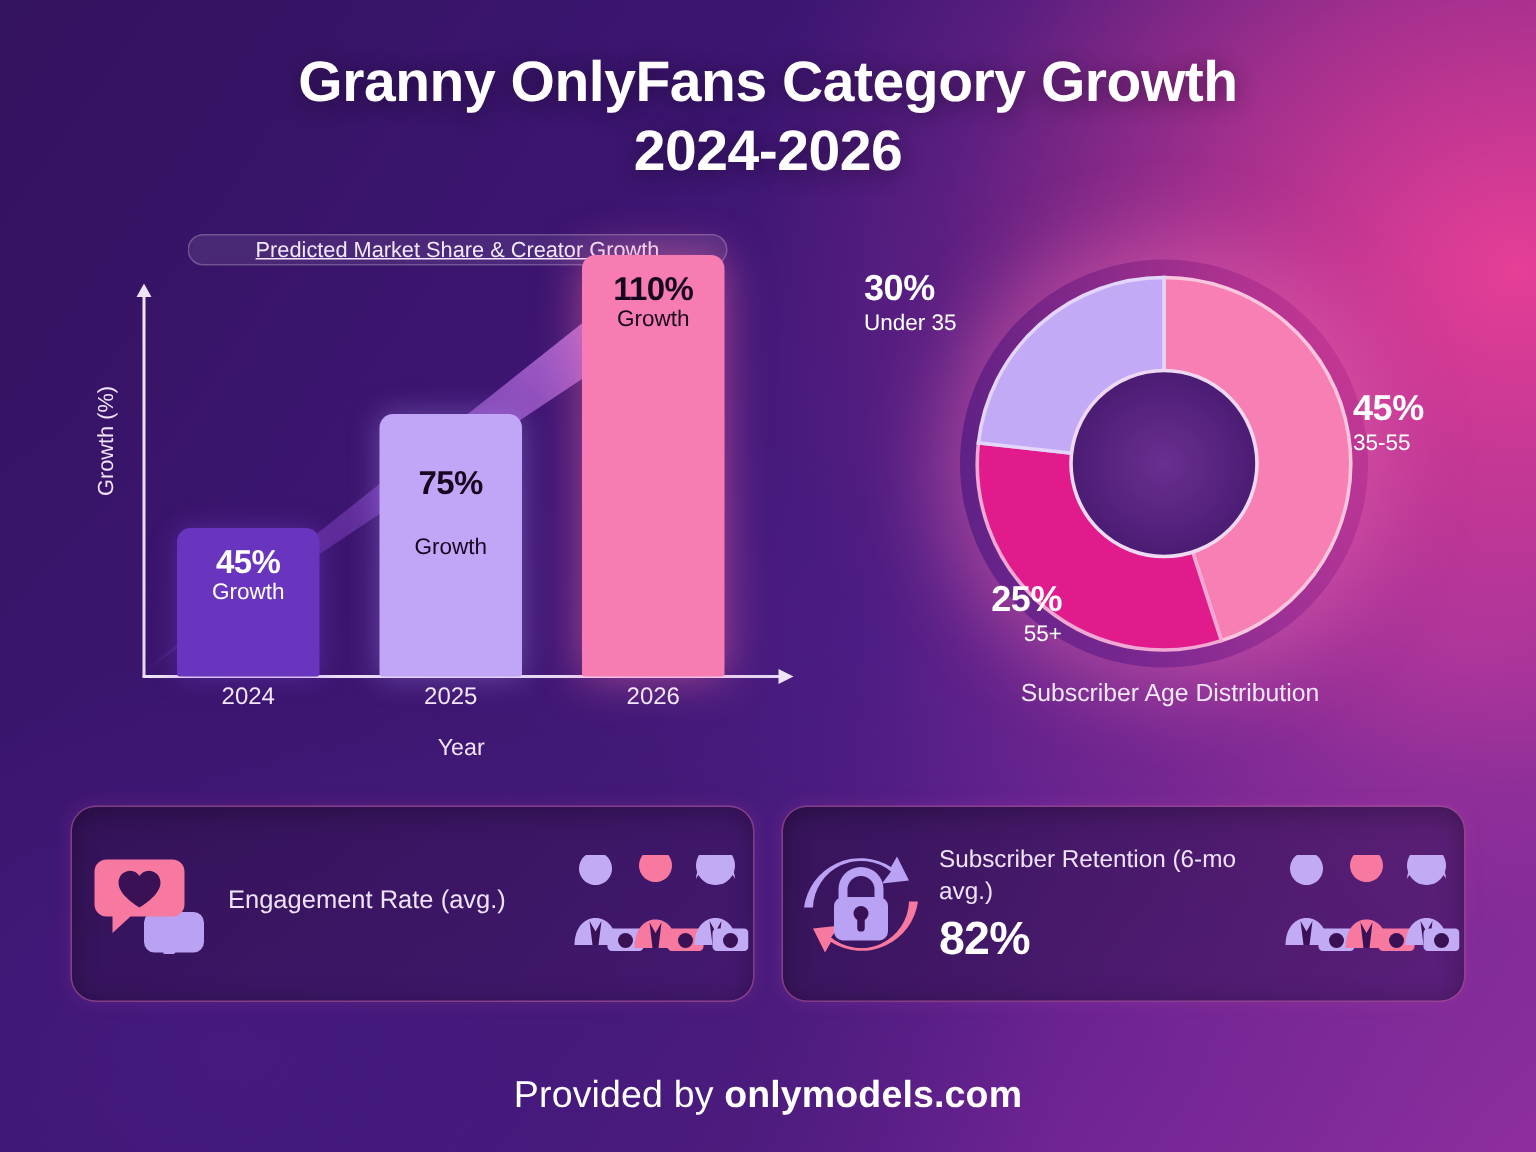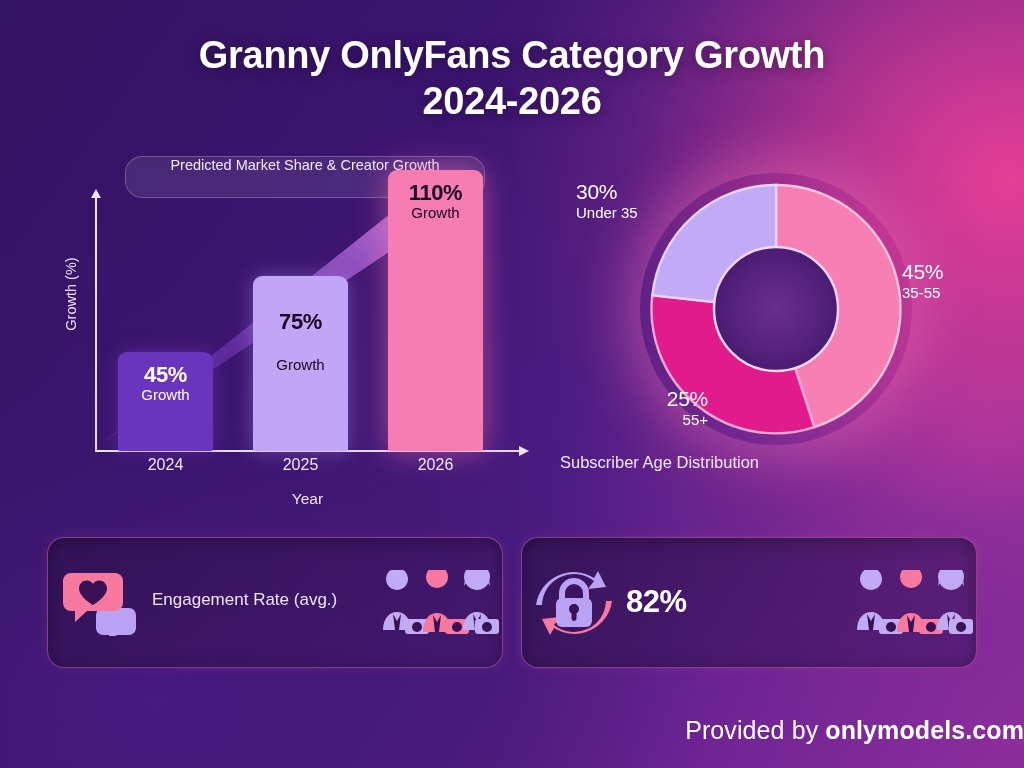--- a/index.html
+++ b/index.html
@@ -22,27 +22,28 @@
     position:absolute; left:0; right:0; top:32px;
     text-align:center; color:#ffffff;
     font-size:38px; font-weight:bold; line-height:1.22;
     letter-spacing:-0.3px;
     text-shadow:0 2px 14px rgba(0,0,0,0.42);
   }
   .title .l2 { display:block; }
 
   
   .badge {
-    position:absolute; left:125px; top:156px; width:360px; height:42px;
+    position:absolute; left:125px; top:156px; width:360px; height:21px;
     border-radius:17px;
     background:rgba(255,255,255,0.085);
     border:1px solid rgba(255,255,255,0.22);
-    display:flex; align-items:flex-start; justify-content:center;
+    display:flex; align-items:center; justify-content:center;
     color:#f3e9fb; font-size:14.5px;
     backdrop-filter:blur(2px);
+    text-decoration:underline;
   }
 
   
   .barchart { position:absolute; left:55px; top:190px; width:490px; height:320px; }
   .axis-y {
     position:absolute; left:40px; top:6px; width:2px; height:256px;
     background:linear-gradient(#f0e4fb,#e6d7f7);
     border-radius:1px;
   }
   .axis-y::before {
@@ -99,27 +100,27 @@
 
   
   .donutwrap { position:absolute; left:560px; top:165px; width:440px; height:320px; }
   .donutglow {
     position:absolute; left:80px; top:8px; width:272px; height:272px;
     border-radius:50%;
     box-shadow:0 0 52px 16px rgba(240,110,180,0.42);
   }
   .donutsvg { position:absolute; left:80px; top:8px; }
   .dlabel { position:absolute; color:#ffffff; }
-  .dlabel .big { font-size:21px; font-weight:normal; letter-spacing:-0.3px; line-height:1.1; }
+  .dlabel .big { font-size:24px; font-weight:bold; letter-spacing:-0.3px; line-height:1.1; }
   .dlabel .small { font-size:15px; line-height:1.35; }
   .dlabel.l-under { left:16px;  top:15px;  width:130px; text-align:left; }
   .dlabel.l-3555  { left:342px; top:95px;  width:120px; text-align:left; }
   .dlabel.l-55p   { left:28px;  top:222px; width:120px; text-align:right; }
   .donutcaption {
-    position:absolute; left:0; top:288px; width:440px; text-align:left;
+    position:absolute; left:0; top:288px; width:440px; text-align:center;
     color:#f2e7fc; font-size:16.5px;
   }
 
   
   .card {
     position:absolute; top:537px; width:456px; height:131px;
     border-radius:17px;
     background:linear-gradient(135deg, rgba(48,18,78,0.72) 0%, rgba(66,24,104,0.62) 100%);
     border:1px solid rgba(236,120,190,0.42);
     box-shadow:0 3px 18px rgba(0,0,0,0.30) inset, 0 0 12px rgba(200,80,170,0.18);
@@ -129,21 +130,21 @@
   .card.c2 { left:521px; }
   .card .ico { width:104px; display:flex; align-items:center; justify-content:center; }
   .card .mid { flex:1; display:flex; flex-direction:column; justify-content:center; }
   .card .lbl { color:#efe3fb; font-size:17px; line-height:1.3; margin-bottom:5px; }
   .card .val { color:#ffffff; font-size:31px; font-weight:bold; letter-spacing:-0.5px; line-height:1.05; }
   .card .people { width:130px; display:flex; align-items:flex-end; justify-content:center; }
   .card.c2 .lbl { font-size:16.2px; }
 
   
   .footer {
-    position:absolute; left:0; right:0; top:716px; text-align:right;
+    position:absolute; left:0; right:0; top:716px; text-align:center;
     color:#ffffff; font-size:25px; letter-spacing:0.1px;
   }
   .footer b { font-weight:bold; }
 </style>
 </head>
 <body>
 
 <div id="stage">
 
   <div class="title">
@@ -275,20 +276,21 @@
       <svg width="84" height="76" viewBox="0 0 84 76">
         <path d="M10 40 A32 32 0 0 1 62 16 L56 24 L74 22 L66 6 L62 13 A38 38 0 0 0 4 40 Z" fill="#b9a2f3"></path>
         <path d="M74 36 A32 32 0 0 1 22 60 L28 52 L10 54 L18 70 L22 63 A38 38 0 0 0 80 36 Z" fill="#f7799f"></path>
         <path d="M30 34 v-6 a12 12 0 0 1 24 0 v6" fill="none" stroke="#b9a2f3" stroke-width="6"></path>
         <rect x="24" y="33" width="36" height="29" rx="6" fill="#b9a2f3"></rect>
         <circle cx="42" cy="44" r="5" fill="#3a1154"></circle>
         <rect x="39.5" y="45" width="5" height="11" rx="2.4" fill="#3a1154"></rect>
       </svg>
     </div>
     <div class="mid">
+      <div class="lbl">Subscriber Retention (6-mo avg.)</div>
       <div class="val">82%</div>
     </div>
     <div class="people">
       <svg width="124" height="66" viewBox="0 0 124 66">
         <path d="M22 20 a11 11 0 1 1 0.01 0 Z" fill="#c2abf5"></path>
         <path d="M8 60 c0-11 6-18 14-18 s14 7 14 18 Z" fill="#c2abf5"></path>
         <path d="M18 44 l4 7 l4 -7 l-2 16 h-4 Z" fill="#3a1154"></path>
         <rect x="30" y="49" width="24" height="15" rx="3" fill="#c2abf5"></rect>
         <circle cx="42" cy="57" r="5" fill="#3a1154"></circle>
         <path d="M62 18 a11 11 0 1 1 0.01 0 Z" fill="#f7799f"></path>

